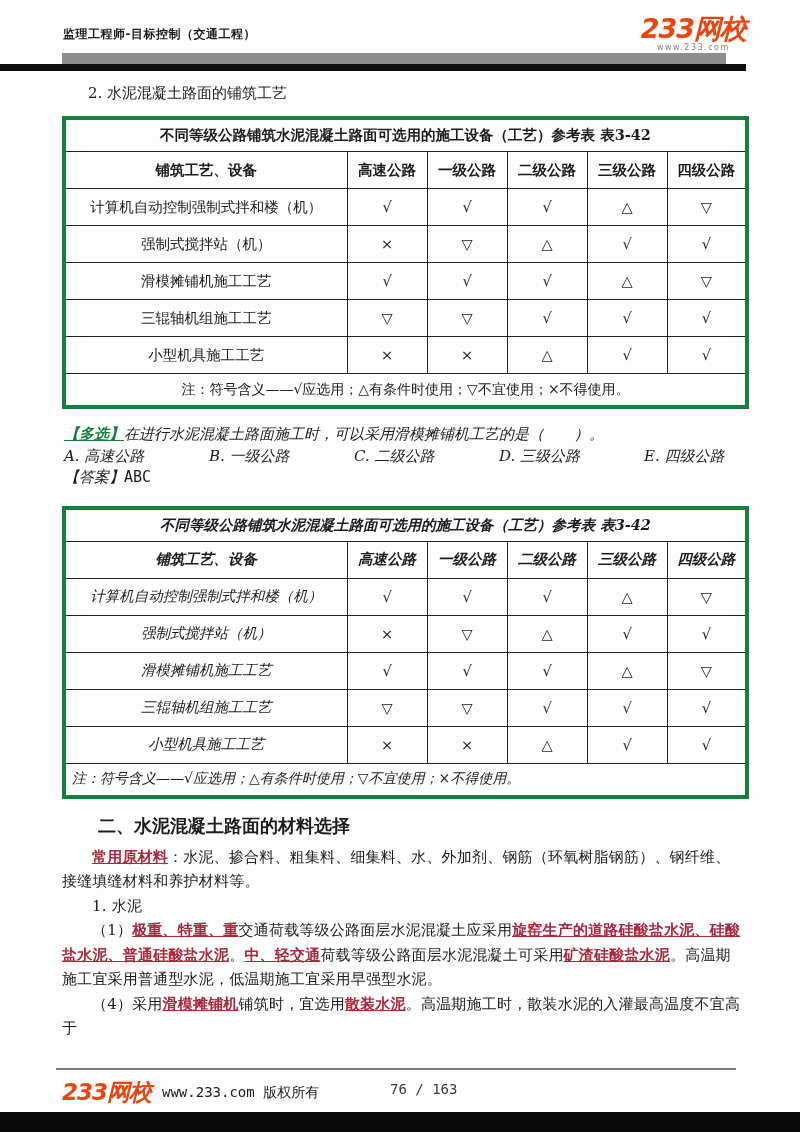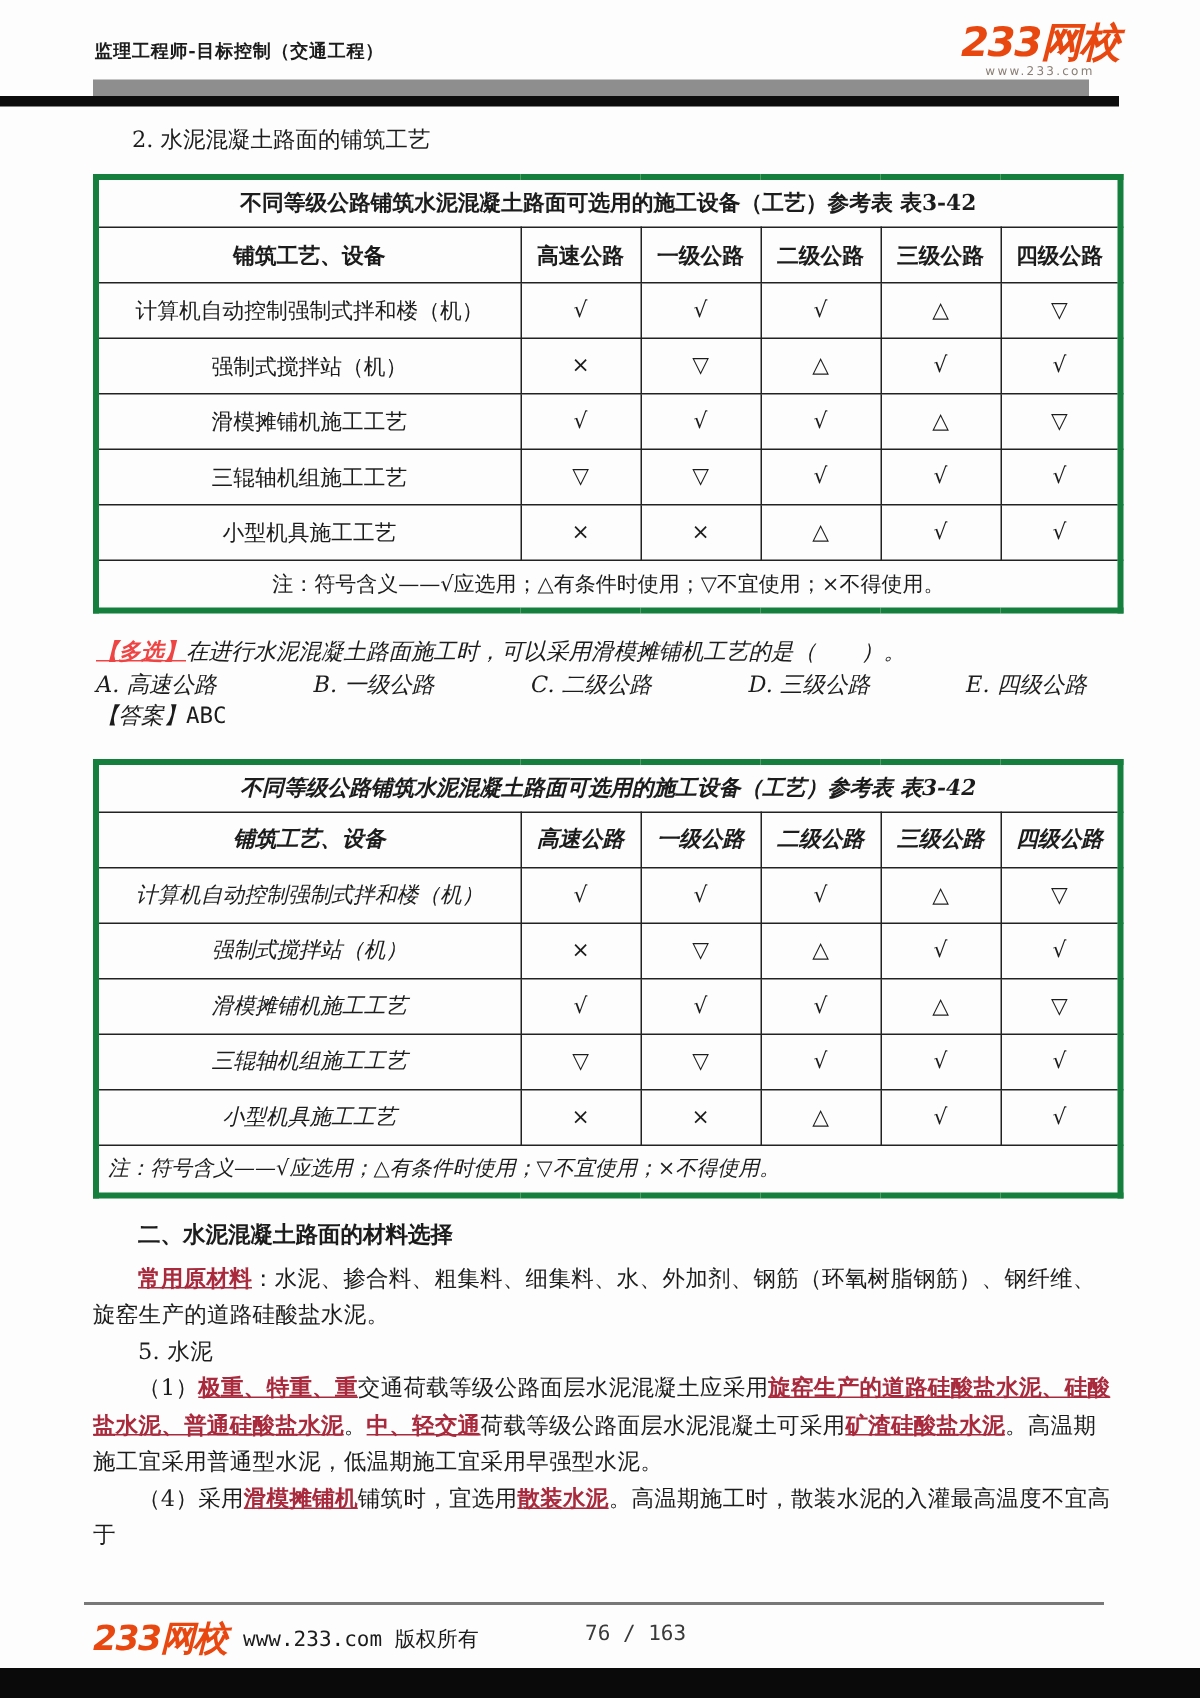--- a/index.html
+++ b/index.html
@@ -26,29 +26,29 @@
   table.ref td{border:1.5px solid #222;height:36px;text-align:center;vertical-align:middle;
     padding:0 3px;overflow:hidden;}
   table.ref .t-title td{font-weight:bold;height:31px;}
   table.ref .t-head td{font-weight:bold;}
   table.ref .t-note td{height:31px;font-size:14px;}
   .sym{font-family:"DejaVu Sans","Liberation Sans",sans-serif;font-style:normal;}
   .kai{font-style:italic;}              
   #table2 .t-note td{text-align:left;padding-left:6px;}
   
   .question{margin:15px 0 17px 2px;font-style:italic;font-size:15px;line-height:21.5px;}
-  .q-tag{color:#ef4444;font-weight:bold;text-decoration:underline;}
+  .q-tag{color:#15803d;font-weight:bold;text-decoration:underline;}
   .q-options{display:flex;margin:0;}
   .q-opt{width:145px;}
   .q-opt:last-child{width:auto;}
   .q-ans-val{font-style:normal;font-family:"DejaVu Sans Mono","Liberation Mono",monospace;
     font-size:15px;}
   
   .materials{margin-top:15px;}
-  .materials h3{font-size:15px;font-weight:bold;margin:5px 0 7px 0;text-indent:2em;}
+  .materials h3{font-size:18px;font-weight:bold;margin:5px 0 7px 0;text-indent:2em;}
   .materials p{margin:0;text-indent:2em;font-size:15px;line-height:24.5px;letter-spacing:.2px;}
   .hl{color:#a82a3c;font-weight:bold;text-decoration:underline;}
   
   .footer-line{position:absolute;left:56px;top:1068px;width:680px;height:2px;background:#787878;}
   .footer{position:absolute;left:62px;top:1077px;width:683px;display:flex;align-items:center;}
   .f-logo{font-size:23px;font-weight:bold;font-style:italic;color:#e8470f;
     font-family:"DejaVu Sans","Liberation Sans",sans-serif;letter-spacing:-1px;}
   .f-copy{font-size:14px;margin-left:11px;font-family:"DejaVu Sans Mono","Liberation Mono",monospace;}
   .f-page{position:absolute;left:390px;top:1081px;font-size:14px;color:#3a3a3a;
     font-family:"DejaVu Sans Mono","Liberation Mono",monospace;}
@@ -216,22 +216,22 @@
           <td class="sym">√</td>
         </tr>
         <tr class="t-note">
           <td colspan="6">注：符号含义——√应选用；△有条件时使用；▽不宜使用；×不得使用。</td>
         </tr>
       </tbody>
     </table>
 
     <div class="materials">
       <h3>二、水泥混凝土路面的材料选择</h3>
-      <p><span class="hl">常用原材料</span><span>：水泥、掺合料、粗集料、细集料、水、外加剂、钢筋（环氧树脂钢筋）、钢纤维、旋窑生产的道路硅酸盐水泥。</span></p>
-      <p>5. 水泥</p>
+      <p><span class="hl">常用原材料</span><span>：水泥、掺合料、粗集料、细集料、水、外加剂、钢筋（环氧树脂钢筋）、钢纤维、接缝填缝材料和养护材料等。</span></p>
+      <p>1. 水泥</p>
       <p><span>（1）</span><span class="hl">极重、特重、重</span><span>交通荷载等级公路面层水泥混凝土应采用</span><span class="hl">旋窑生产的道路硅酸盐水泥、硅酸盐水泥、普通硅酸盐水泥</span><span>。</span><span class="hl">中、轻交通</span><span>荷载等级公路面层水泥混凝土可采用</span><span class="hl">矿渣硅酸盐水泥</span><span>。高温期施工宜采用普通型水泥，低温期施工宜采用早强型水泥。</span></p>
       <p><span>（4）采用</span><span class="hl">滑模摊铺机</span><span>铺筑时，宜选用</span><span class="hl">散装水泥</span><span>。高温期施工时，散装水泥的入灌最高温度不宜高于</span></p>
     </div>
   </div>
 
   <div class="footer-line"></div>
   <div class="footer">
     <span class="f-logo">233网校</span>
     <span class="f-copy">www.233.com 版权所有</span>
   </div>

